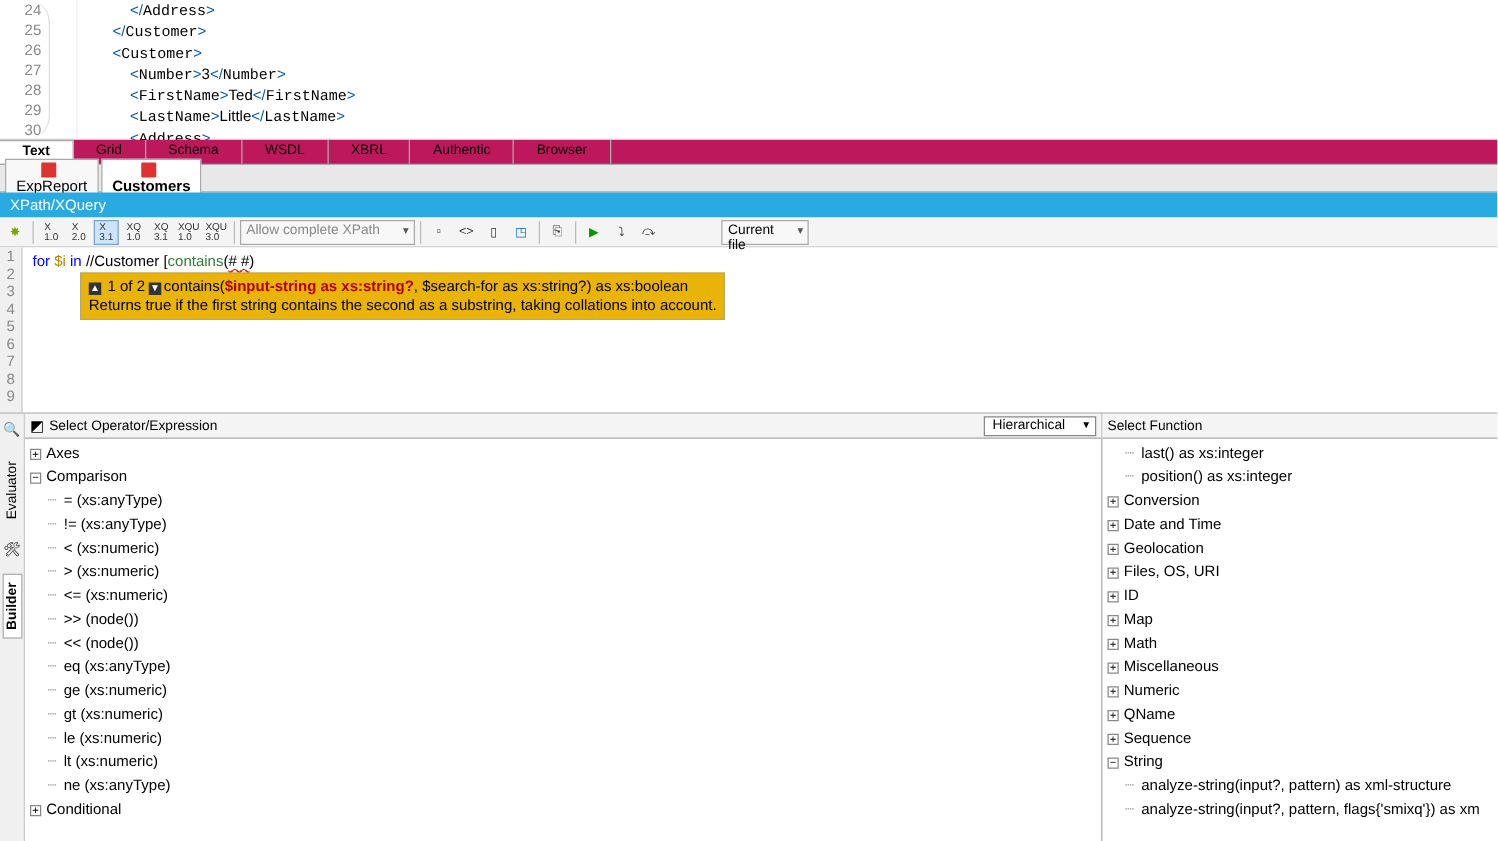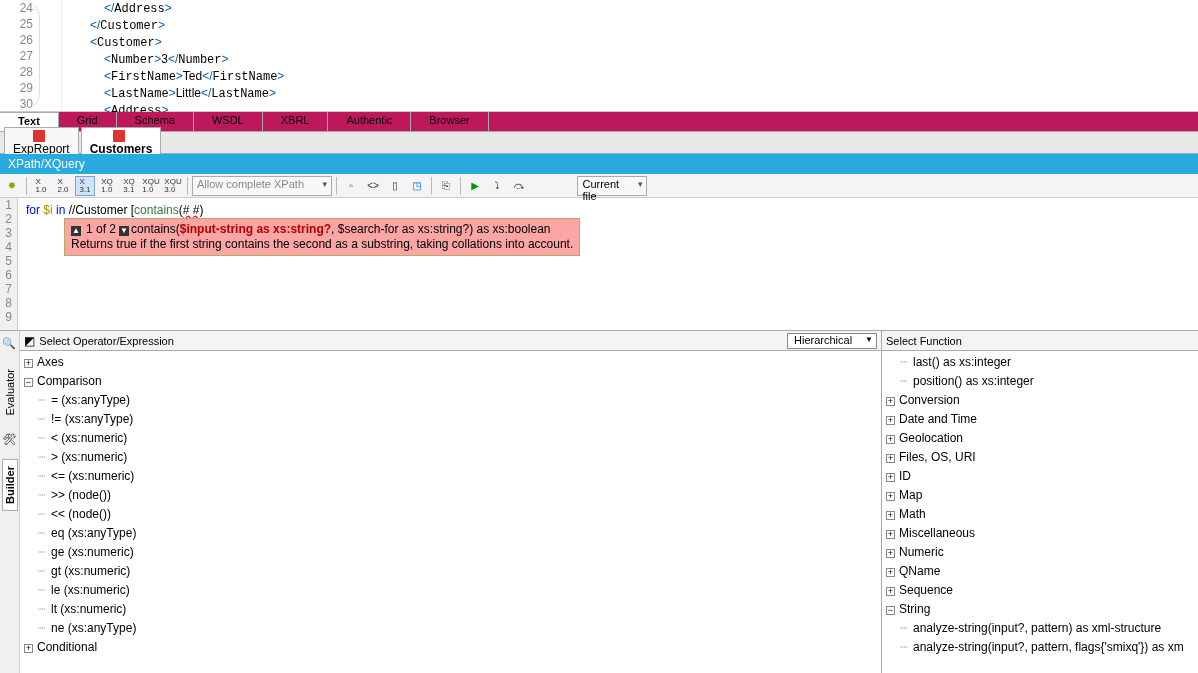--- a/index.html
+++ b/index.html
@@ -28,21 +28,21 @@
 .combo { border:1px solid #aaa; background:#f8f8f8; height:20px; padding:1px 18px 1px 4px; font-size:11px; color:#888; position:relative; cursor:pointer;}
 .combo::after { content:"▾"; position:absolute; right:4px; top:2px; color:#555; font-size:9px;}
 .where-lbl { font-size:11px; margin-left:6px; margin-right:3px;margin-top:40px;}
 
 .expr-area { flex:0 0 132px; display:flex; background:#fff;}
 .vruler { width:18px; background:#f0f0f0; border-right:1px solid #ccc; display:flex; flex-direction:column; align-items:center; font-size:9px; color:#888;}
 .vruler span { height:14px; transform:rotate(0deg);}
 .expr-body { flex:1; padding:4px 8px; position:relative;}
 .expr-line { font-family:Consolas,monospace; font-size:13px; }
 .kw { color:#00f; } .var { color:#b58900; } .fn { color:#2e7d32; } .punc{color:#000;} .squig{ text-decoration: underline wavy red; }
-.tooltip { position:absolute; top:20px; left:46px; background:#fca5a5; border:1px solid #b8a96a; padding:3px 6px; font-size:12px; line-height:15px; font-family:"Segoe UI"; }
+.tooltip { position:absolute; top:20px; left:46px; background:#eab308; border:1px solid #b8a96a; padding:3px 6px; font-size:12px; line-height:15px; font-family:"Segoe UI"; }
 .tooltip .arrow { display:inline-block; width:10px; height:10px; background:#333; color:#fff; text-align:center; font-size:8px; line-height:10px; margin-right:2px;}
 .tooltip .sig { color:#000; } .tooltip .arg1 { color:#b30000; font-weight:bold;} .tooltip .desc { display:block; }
 
 .bottom { flex:1; display:flex; border-top:1px solid #aaa; min-height:0;}
 .side-tabs { width:20px; background:#f0f0f0; border-right:1px solid #ccc; display:flex; flex-direction:column; align-items:center; padding-top:6px; gap:12px;}
 .side-tab { writing-mode:vertical-rl; transform:rotate(180deg); font-size:11px; cursor:pointer; padding:6px 1px;}
 .side-tab.active { font-weight:bold; background:#fff; border:1px solid #aaa;}
 .side-icon { width:14px; height:14px; font-size:11px;}
 
 .op-panel { flex:1; display:flex; flex-direction:column; border-right:1px solid #aaa; min-width:0;}

